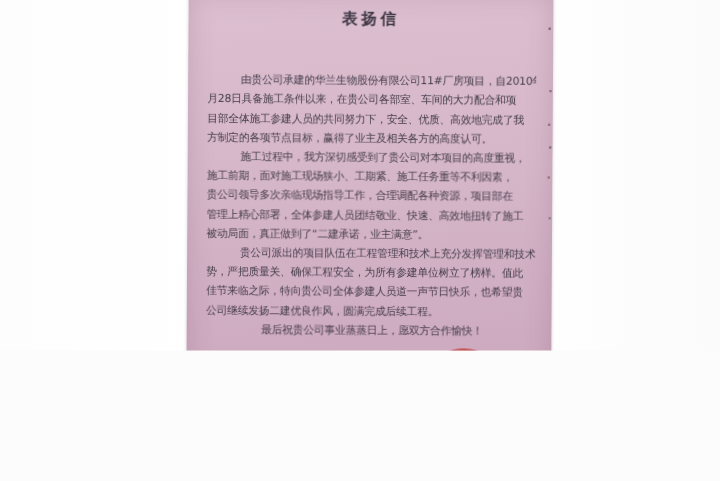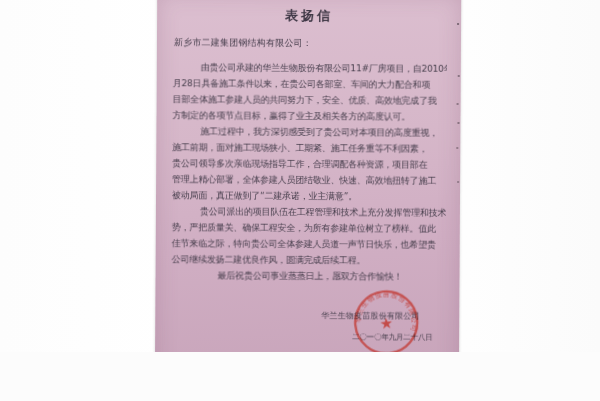--- a/index.html
+++ b/index.html
@@ -3,21 +3,21 @@
 <meta charset="utf-8">
 <style>
   html, body {
     margin: 0; padding: 0;
     width: 600px; height: 401px;
     font-family: "DejaVu Sans", sans-serif;
     background: #fcfcfc;
   }
   .photo {
     position: relative;
-    width: 600px; height: 352px;
+    width: 600px; height: 292px;
     overflow: hidden;
     background: linear-gradient(90deg, #fdfdfd 0%, #ffffff 30%, #ffffff 70%, #fbfbfb 100%);
   }
   .paper {
     position: absolute;
     left: 156px; top: -6px;
     width: 304px; height: 413px;
     background: linear-gradient(176deg, #dcbfd0 0%, #d6b7c9 35%, #d0aec3 60%, #c6a2b8 100%);
     box-shadow: inset 0 0 22px rgba(120, 70, 100, 0.22), 0 0 3px rgba(0,0,0,0.18);
     transform: rotate(0.35deg);
@@ -97,21 +97,20 @@
 </style>
 </head>
 <body>
 
 <div class="photo">
   <div class="paper">
     <div class="content">
 
       <div class="title">表扬信</div>
 
-      <div class="salutation">新乡市二建集团钢结构有限公司：</div>
 
       <div class="body-block">
         <div class="line indent">由贵公司承建的华兰生物股份有限公司11#厂房项目，自2010年8</div>
         <div class="line">月28日具备施工条件以来，在贵公司各部室、车间的大力配合和项</div>
         <div class="line">目部全体施工参建人员的共同努力下，安全、优质、高效地完成了我</div>
         <div class="line">方制定的各项节点目标，赢得了业主及相关各方的高度认可。</div>
         <div class="line indent">施工过程中，我方深切感受到了贵公司对本项目的高度重视，</div>
         <div class="line">施工前期，面对施工现场狭小、工期紧、施工任务重等不利因素，</div>
         <div class="line">贵公司领导多次亲临现场指导工作，合理调配各种资源，项目部在</div>
         <div class="line">管理上精心部署，全体参建人员团结敬业、快速、高效地扭转了施工</div>

